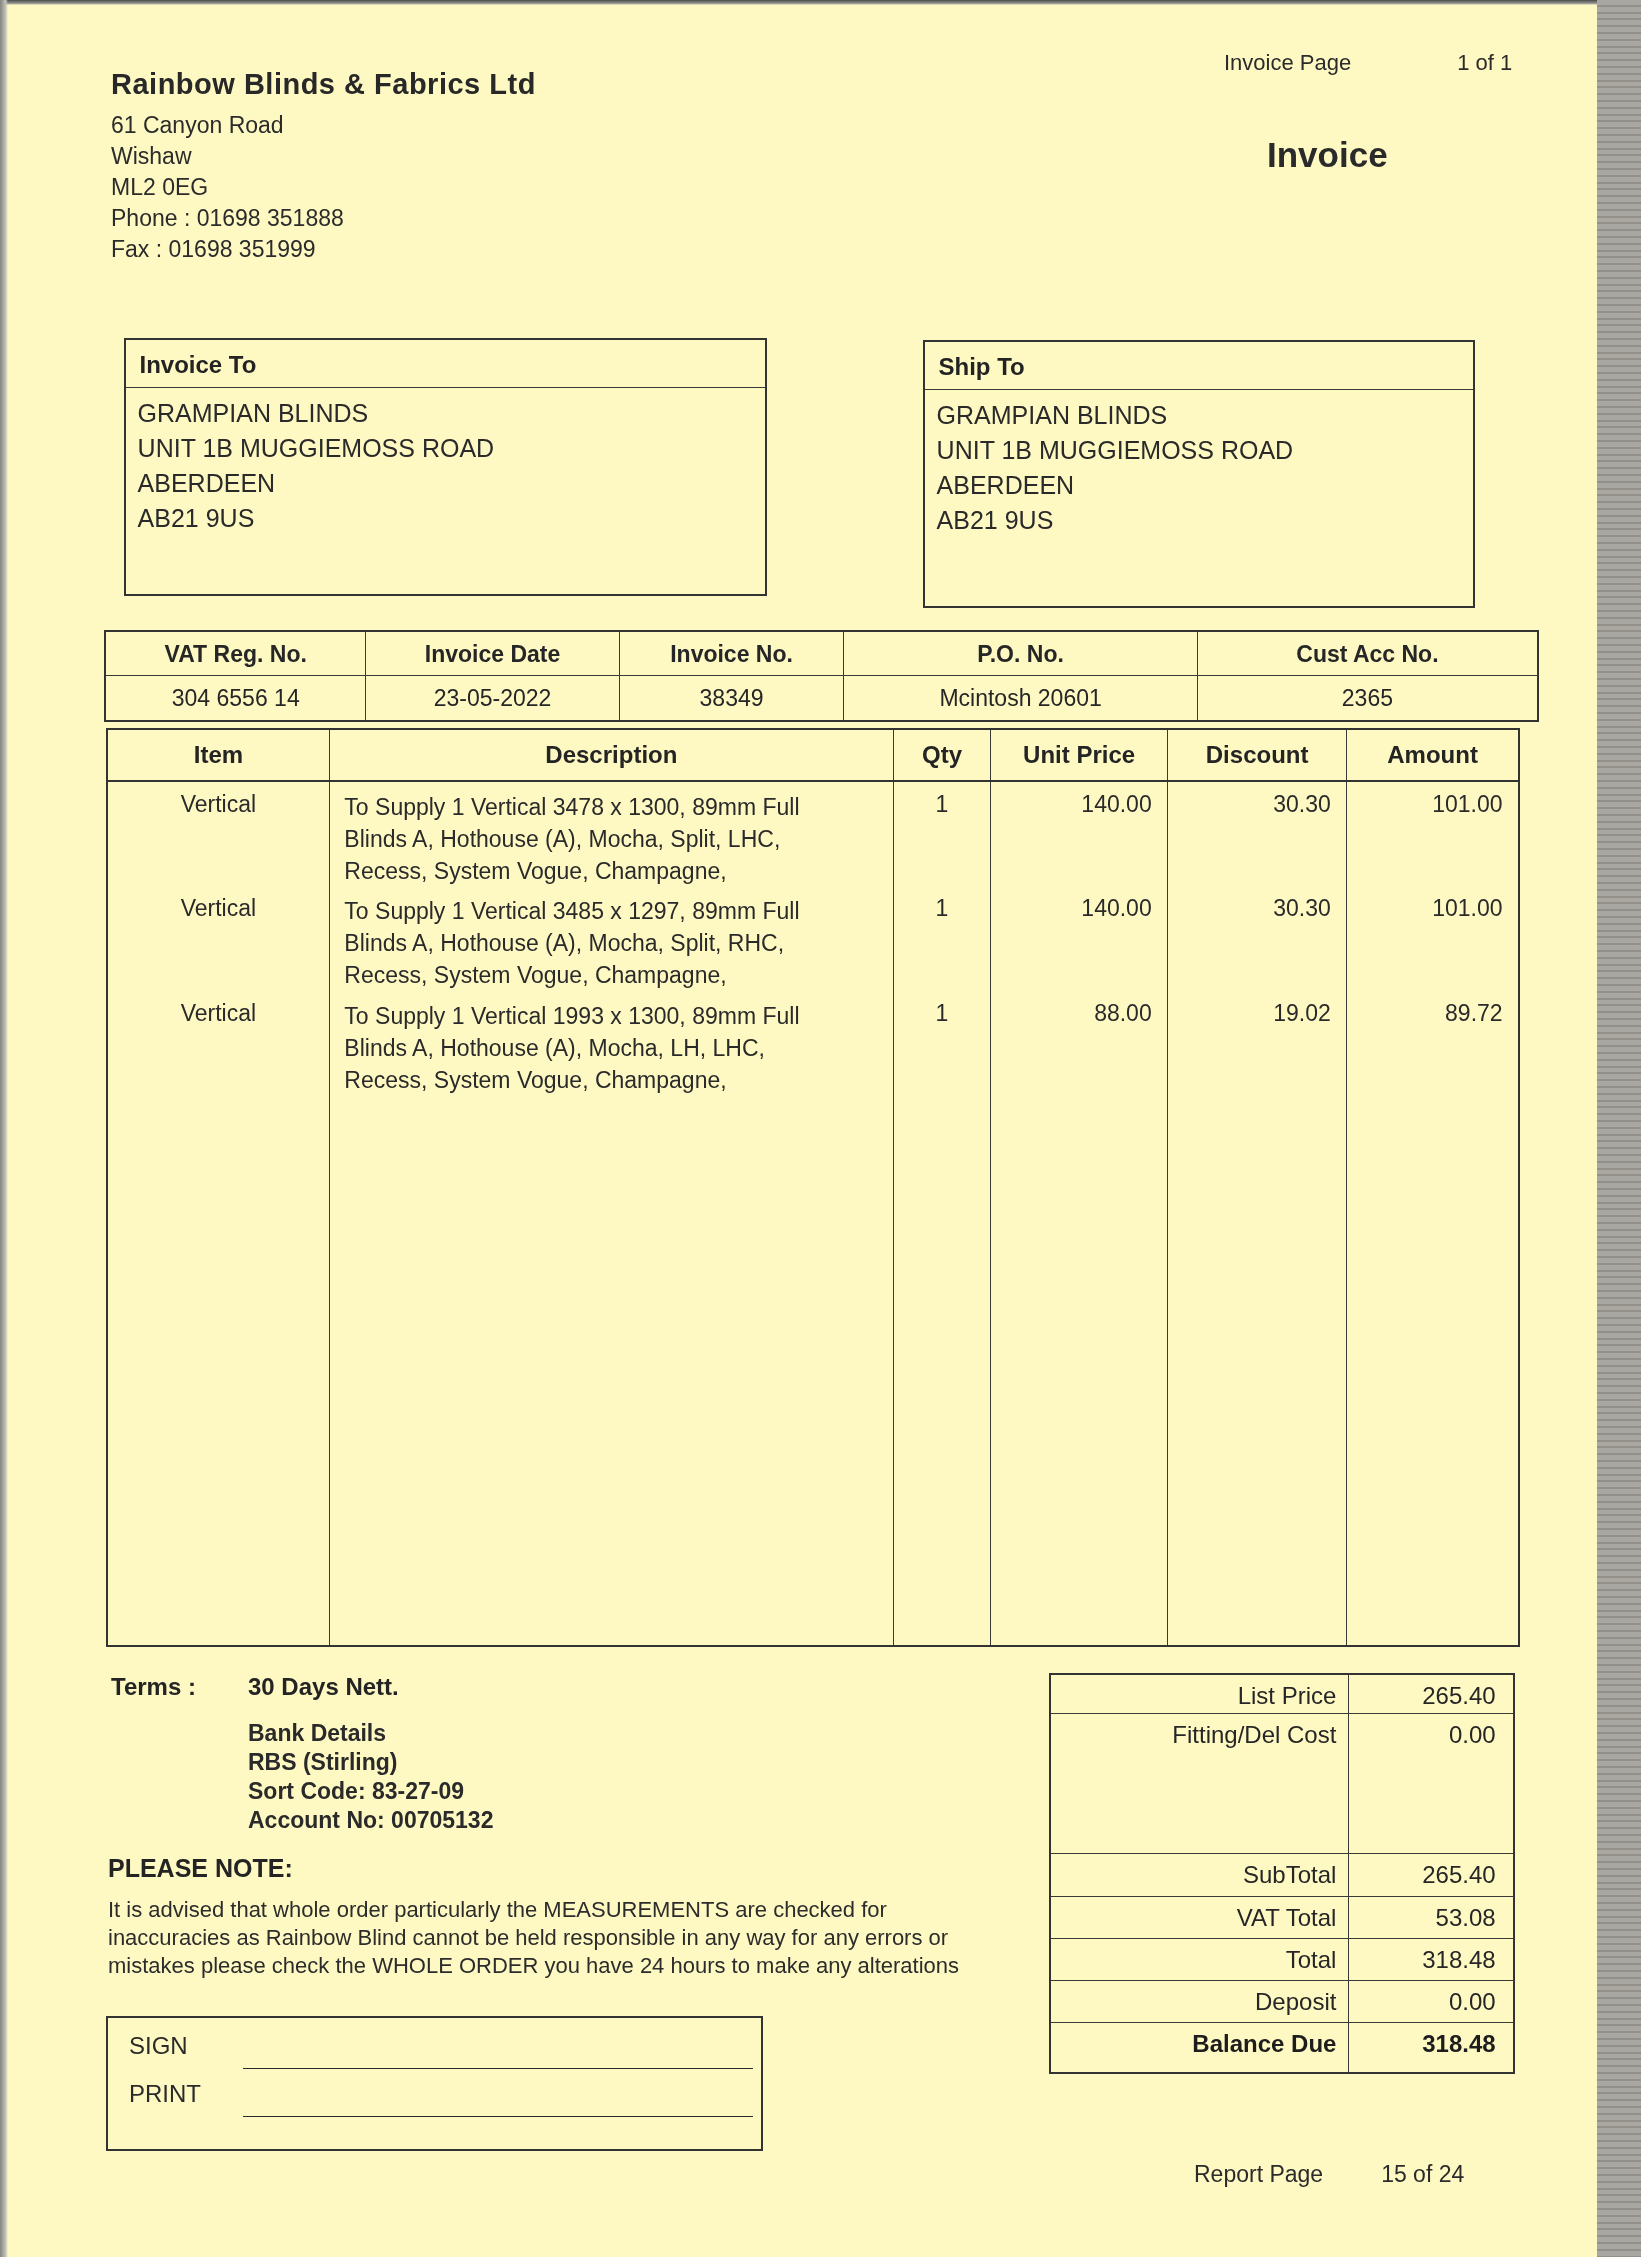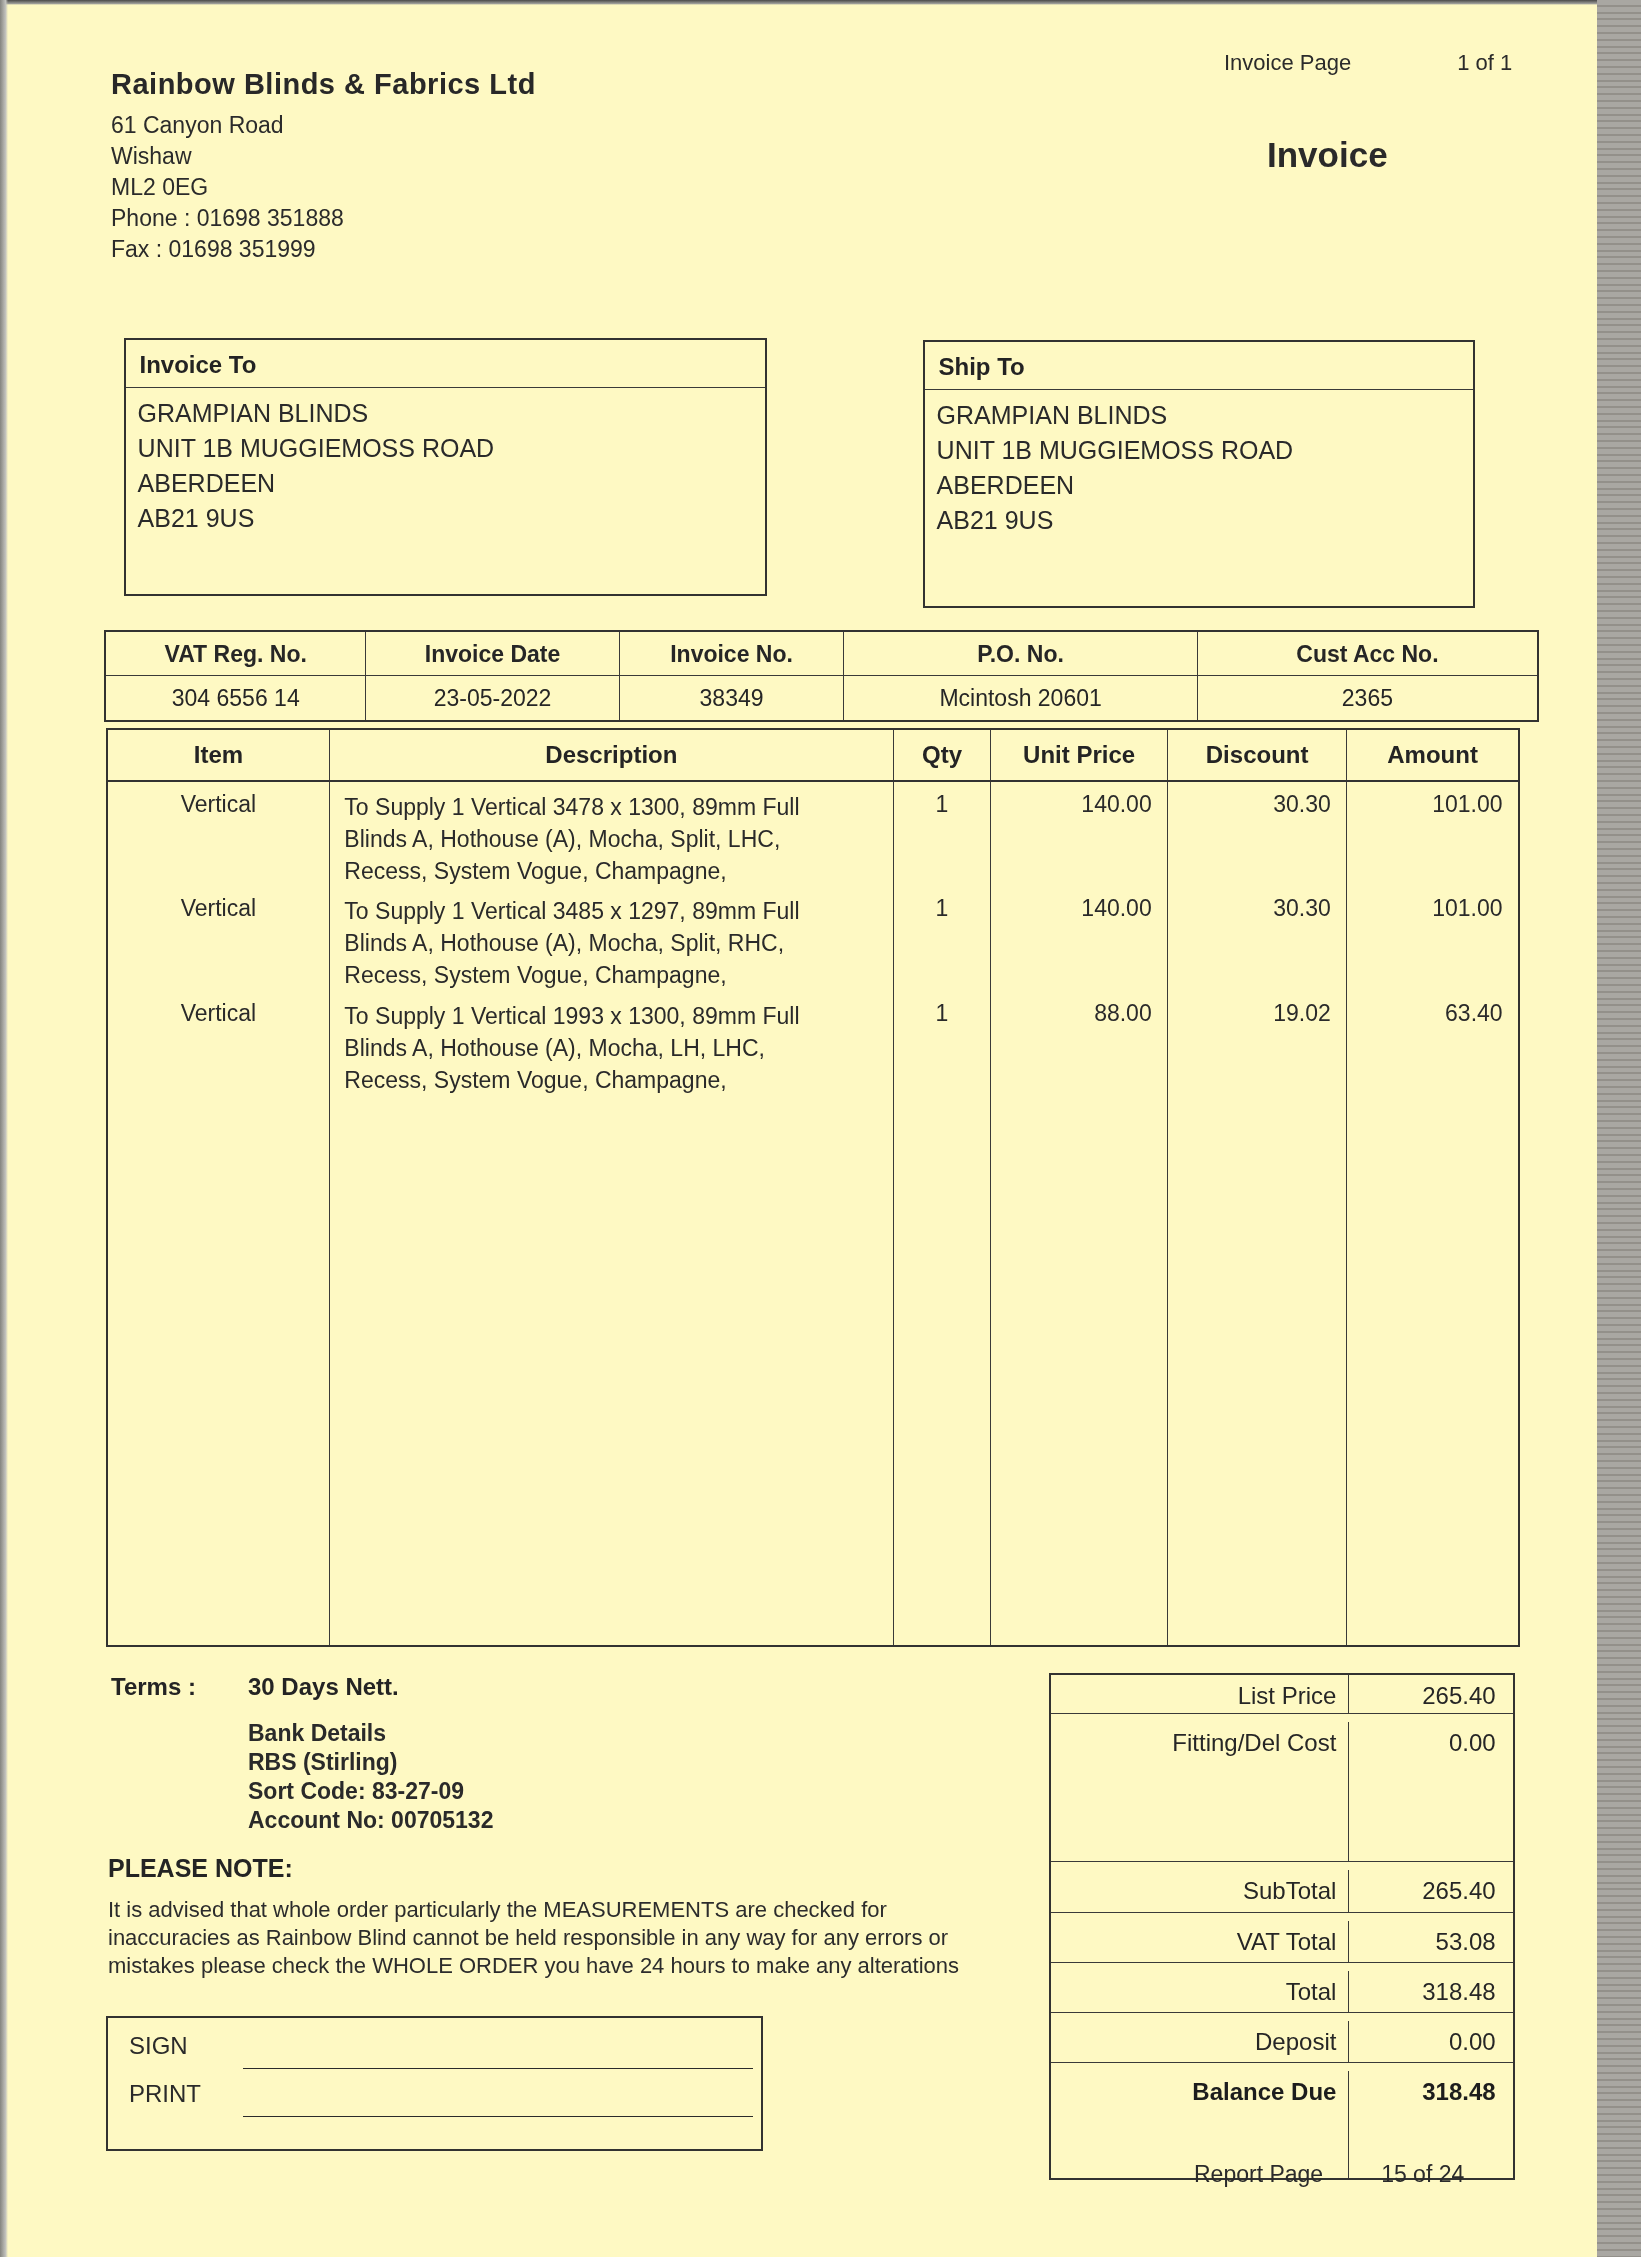--- a/index.html
+++ b/index.html
@@ -64,22 +64,22 @@
   
   .terms-label { left:111px; top:1673px; font-size:24px; font-weight:bold; color:#242424; }
   .terms-value { left:248px; top:1673px; font-size:24px; font-weight:bold; color:#242424; }
   .bank-block { left:248px; top:1719px; font-size:23px; font-weight:bold; line-height:29px; color:#2a2a2a; }
 
   .please-note { left:108px; top:1854px; font-size:25px; font-weight:bold; color:#242424; }
   .note-body { left:108px; top:1896px; width:966px; font-size:22px; line-height:28px;
     color:#2c2c2c; white-space:pre-line; }
 
   
-  .totals-box { left:1049px; top:1673px; width:466px; height:507px; border:2.9px solid #333331;
-    display:flex; flex-direction:column;gap:8px; }
+  .totals-box { left:1049px; top:1673px; width:466px; height:401px; border:2.9px solid #333331;
+    display:flex; flex-direction:column; }
   .totals-row { display:flex; border-bottom:1.9px solid #3a3a38; }
   .totals-row:last-child { border-bottom:none; flex:1; }
   .totals-row .t-label { width:64.5%; border-right:1.9px solid #3a3a38; text-align:right;
     padding:6.8px 11.6px 0 0; font-size:24px; color:#262626; }
   .totals-row .t-value { flex:1; text-align:right; padding:6.8px 17.4px 0 0; font-size:24px; color:#262626; }
   .totals-row.r1 { height:39px; }
   .totals-row.tall { height:140px; }
   .totals-row.r3 { height:43px; }
   .totals-row.r4 { height:42px; }
   .totals-row.r5 { height:42px; }
@@ -194,21 +194,21 @@
         <td class="c-money">101.00</td>
       </tr>
       <tr class="item-row">
         <td class="c-item">Vertical</td>
         <td class="c-desc">To Supply 1 Vertical  1993 x 1300, 89mm Full
 Blinds A, Hothouse (A), Mocha, LH, LHC,
 Recess, System Vogue, Champagne,</td>
         <td class="c-qty">1</td>
         <td class="c-money">88.00</td>
         <td class="c-money">19.02</td>
-        <td class="c-money">63.40</td>
+        <td class="c-money">89.72</td>
       </tr>
       <tr class="filler-row">
         <td></td>
             <td></td>
             <td></td>
         <td></td>
             <td></td>
             <td></td>
       </tr>
     </tbody>

